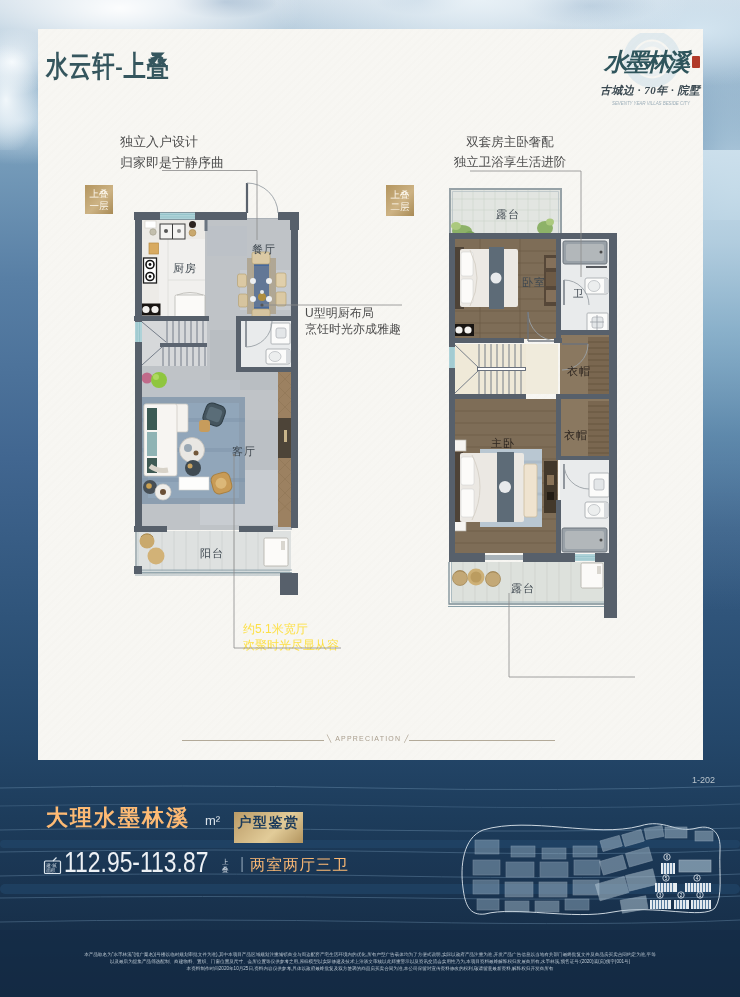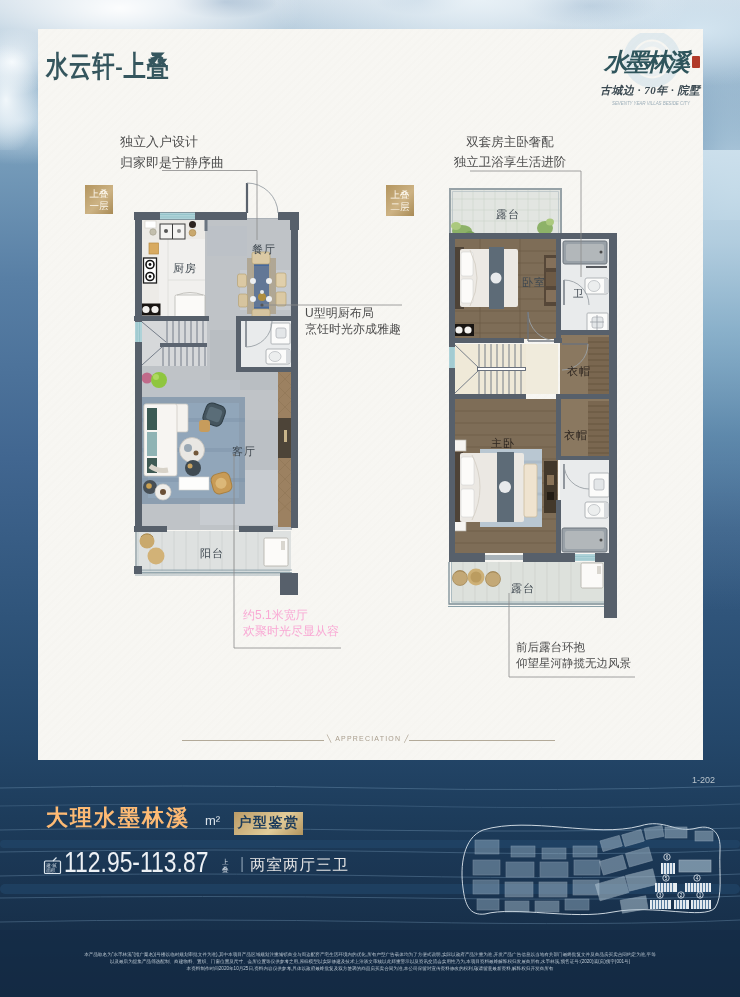--- a/index.html
+++ b/index.html
@@ -66,25 +66,24 @@
   </div>
 
   <div class="abs" style="left:85px;top:185px;width:28px;height:29px;background:linear-gradient(135deg,#b3955f,#cdb384 55%,#a88a55);color:#fdf8ee;font-size:9.5px;line-height:12px;text-align:center;padding-top:3px;box-sizing:border-box;">上叠<br>一层</div>
 
   <div class="abs" style="left:386px;top:185px;width:28px;height:31px;background:linear-gradient(135deg,#b3955f,#cdb384 55%,#a88a55);color:#fdf8ee;font-size:9.5px;line-height:12px;text-align:center;padding-top:4px;box-sizing:border-box;">上叠<br>二层</div>
 
   <div class="abs" style="left:120px;top:131px;width:145px;text-align:left;font-size:13px;color:#4d4d4d;line-height:21px;">独立入户设计<br>归家即是宁静序曲</div>
 
   <div class="abs" style="left:305px;top:270px;width:140px;font-size:12px;color:#4d4d4d;line-height:16px;margin-top:35px;">U型明厨布局<br>烹饪时光亦成雅趣</div>
 
-  <div class="abs" style="left:243px;top:607px;width:140px;font-size:12px;color:#f9a8d4;line-height:16px;">约5.1米宽厅<br>欢聚时光尽显从容</div>
+  <div class="abs" style="left:243px;top:621px;width:140px;font-size:12px;color:#fde047;line-height:16px;">约5.1米宽厅<br>欢聚时光尽显从容</div>
 
   <div class="abs" style="left:430px;top:132px;width:160px;text-align:center;font-size:12.5px;color:#4d4d4d;line-height:20px;">双套房主卧奢配<br>独立卫浴享生活进阶</div>
 
-  <div class="abs" style="left:516px;top:640px;width:140px;font-size:11.5px;color:#4d4d4d;line-height:15.5px;">前后露台环抱<br>仰望星河静揽无边风景</div>
 
   <svg class="abs" style="left:100px;top:150px;" width="320" height="520" viewBox="100 150 320 520">
     <g id="plan1">
 
       <rect x="203" y="219" width="90" height="99" fill="#bfc3c7"></rect>
       <rect x="207" y="226" width="40" height="30" fill="#bcc1c7"></rect>
       <rect x="240" y="270" width="50" height="40" fill="#c7cbd0"></rect>
 
       <rect x="141" y="318" width="151" height="212" fill="#bfc3c7"></rect>
       <rect x="210" y="330" width="80" height="60" fill="#b7bcc1" opacity="0.7"></rect>
@@ -491,34 +490,34 @@
   </svg>
 
   <div class="abs" style="left:182px;top:740px;width:142px;height:1px;background:#b3aa99;"></div>
   <div class="abs" style="left:409px;top:740px;width:146px;height:1px;background:#b3aa99;"></div>
   <div class="abs" style="left:327px;top:735px;font-size:7px;color:#a89d8d;letter-spacing:1.2px;">╲ APPRECIATION ╱</div>
 
   <div class="abs" style="left:692px;top:775px;font-size:9px;color:#b9c4cc;">1-202</div>
 
   <div class="abs" style="left:46px;top:803px;font-size:22px;font-weight:bold;color:#fdba74;letter-spacing:2px;">大理水墨林溪</div>
 
-  <div class="abs" style="left:234px;top:812px;width:69px;height:23px;background:linear-gradient(135deg,#ba9b67,#e2cc99 60%,#b2945e);color:#1d3c5b;font-size:14px;font-weight:bold;letter-spacing:1.5px;text-align:center;line-height:21px;">户型鉴赏</div>
+  <div class="abs" style="left:234px;top:812px;width:69px;height:31px;background:linear-gradient(135deg,#ba9b67,#e2cc99 60%,#b2945e);color:#1d3c5b;font-size:14px;font-weight:bold;letter-spacing:1.5px;text-align:center;line-height:21px;">户型鉴赏</div>
 
   <svg class="abs" style="left:43px;top:856px;" width="19" height="19" viewBox="0 0 19 19">
     <rect x="1.5" y="5" width="16" height="12.5" rx="1" fill="none" stroke="#dbe4ec" stroke-width="1.2"></rect>
     <path d="M10,5 L13.5,1.5" stroke="#dbe4ec" stroke-width="1.2" fill="none"></path>
     <text x="3.2" y="10.5" font-size="4.6" fill="#dbe4ec">建·筑</text>
     <text x="3.2" y="16" font-size="4.6" fill="#dbe4ec">面积</text>
   </svg>
 
   <div class="abs" style="left:64px;top:846px;font-size:29px;color:#edf1f5;transform:scaleX(0.79);transform-origin:left;white-space:nowrap;">112.95-113.87</div>
   <div class="abs" style="left:205px;top:813px;font-size:13px;color:#dbe3ea;">m²</div>
   <div class="abs" style="left:222px;top:858px;font-size:6.5px;line-height:8px;color:#dbe3ea;">上<br>叠</div>
   <div class="abs" style="left:240px;top:855px;font-size:16px;color:#7e93a6;">|</div>
-  <div class="abs" style="left:250px;top:855px;font-size:15.5px;color:#e5e5e5;letter-spacing:1px;text-align:center;">两室两厅三卫</div>
+  <div class="abs" style="left:250px;top:855px;font-size:15.5px;color:#fdba74;letter-spacing:1px;text-align:center;">两室两厅三卫</div>
 
 
   <svg class="abs" style="left:455px;top:798px;" width="275" height="135" viewBox="0 0 275 135">
     <g id="siteplan">
 
       <path d="M8,90 C5,68 8,40 28,32 C75,18 140,40 185,28 C210,20 220,36 242,30 C258,26 266,36 265,52 C264,78 268,98 260,110 C248,122 200,106 158,114 C118,122 60,108 30,116 C14,118 10,106 8,90 Z" fill="none" stroke="#dfe8ee" stroke-width="1" opacity="0.9"></path>
 
       <g fill="#8fa9bd" opacity="0.5" stroke="#c8d6e0" stroke-width="0.6">
         <rect x="20" y="42" width="24" height="14"></rect>
         <rect x="56" y="48" width="24" height="11"></rect>

